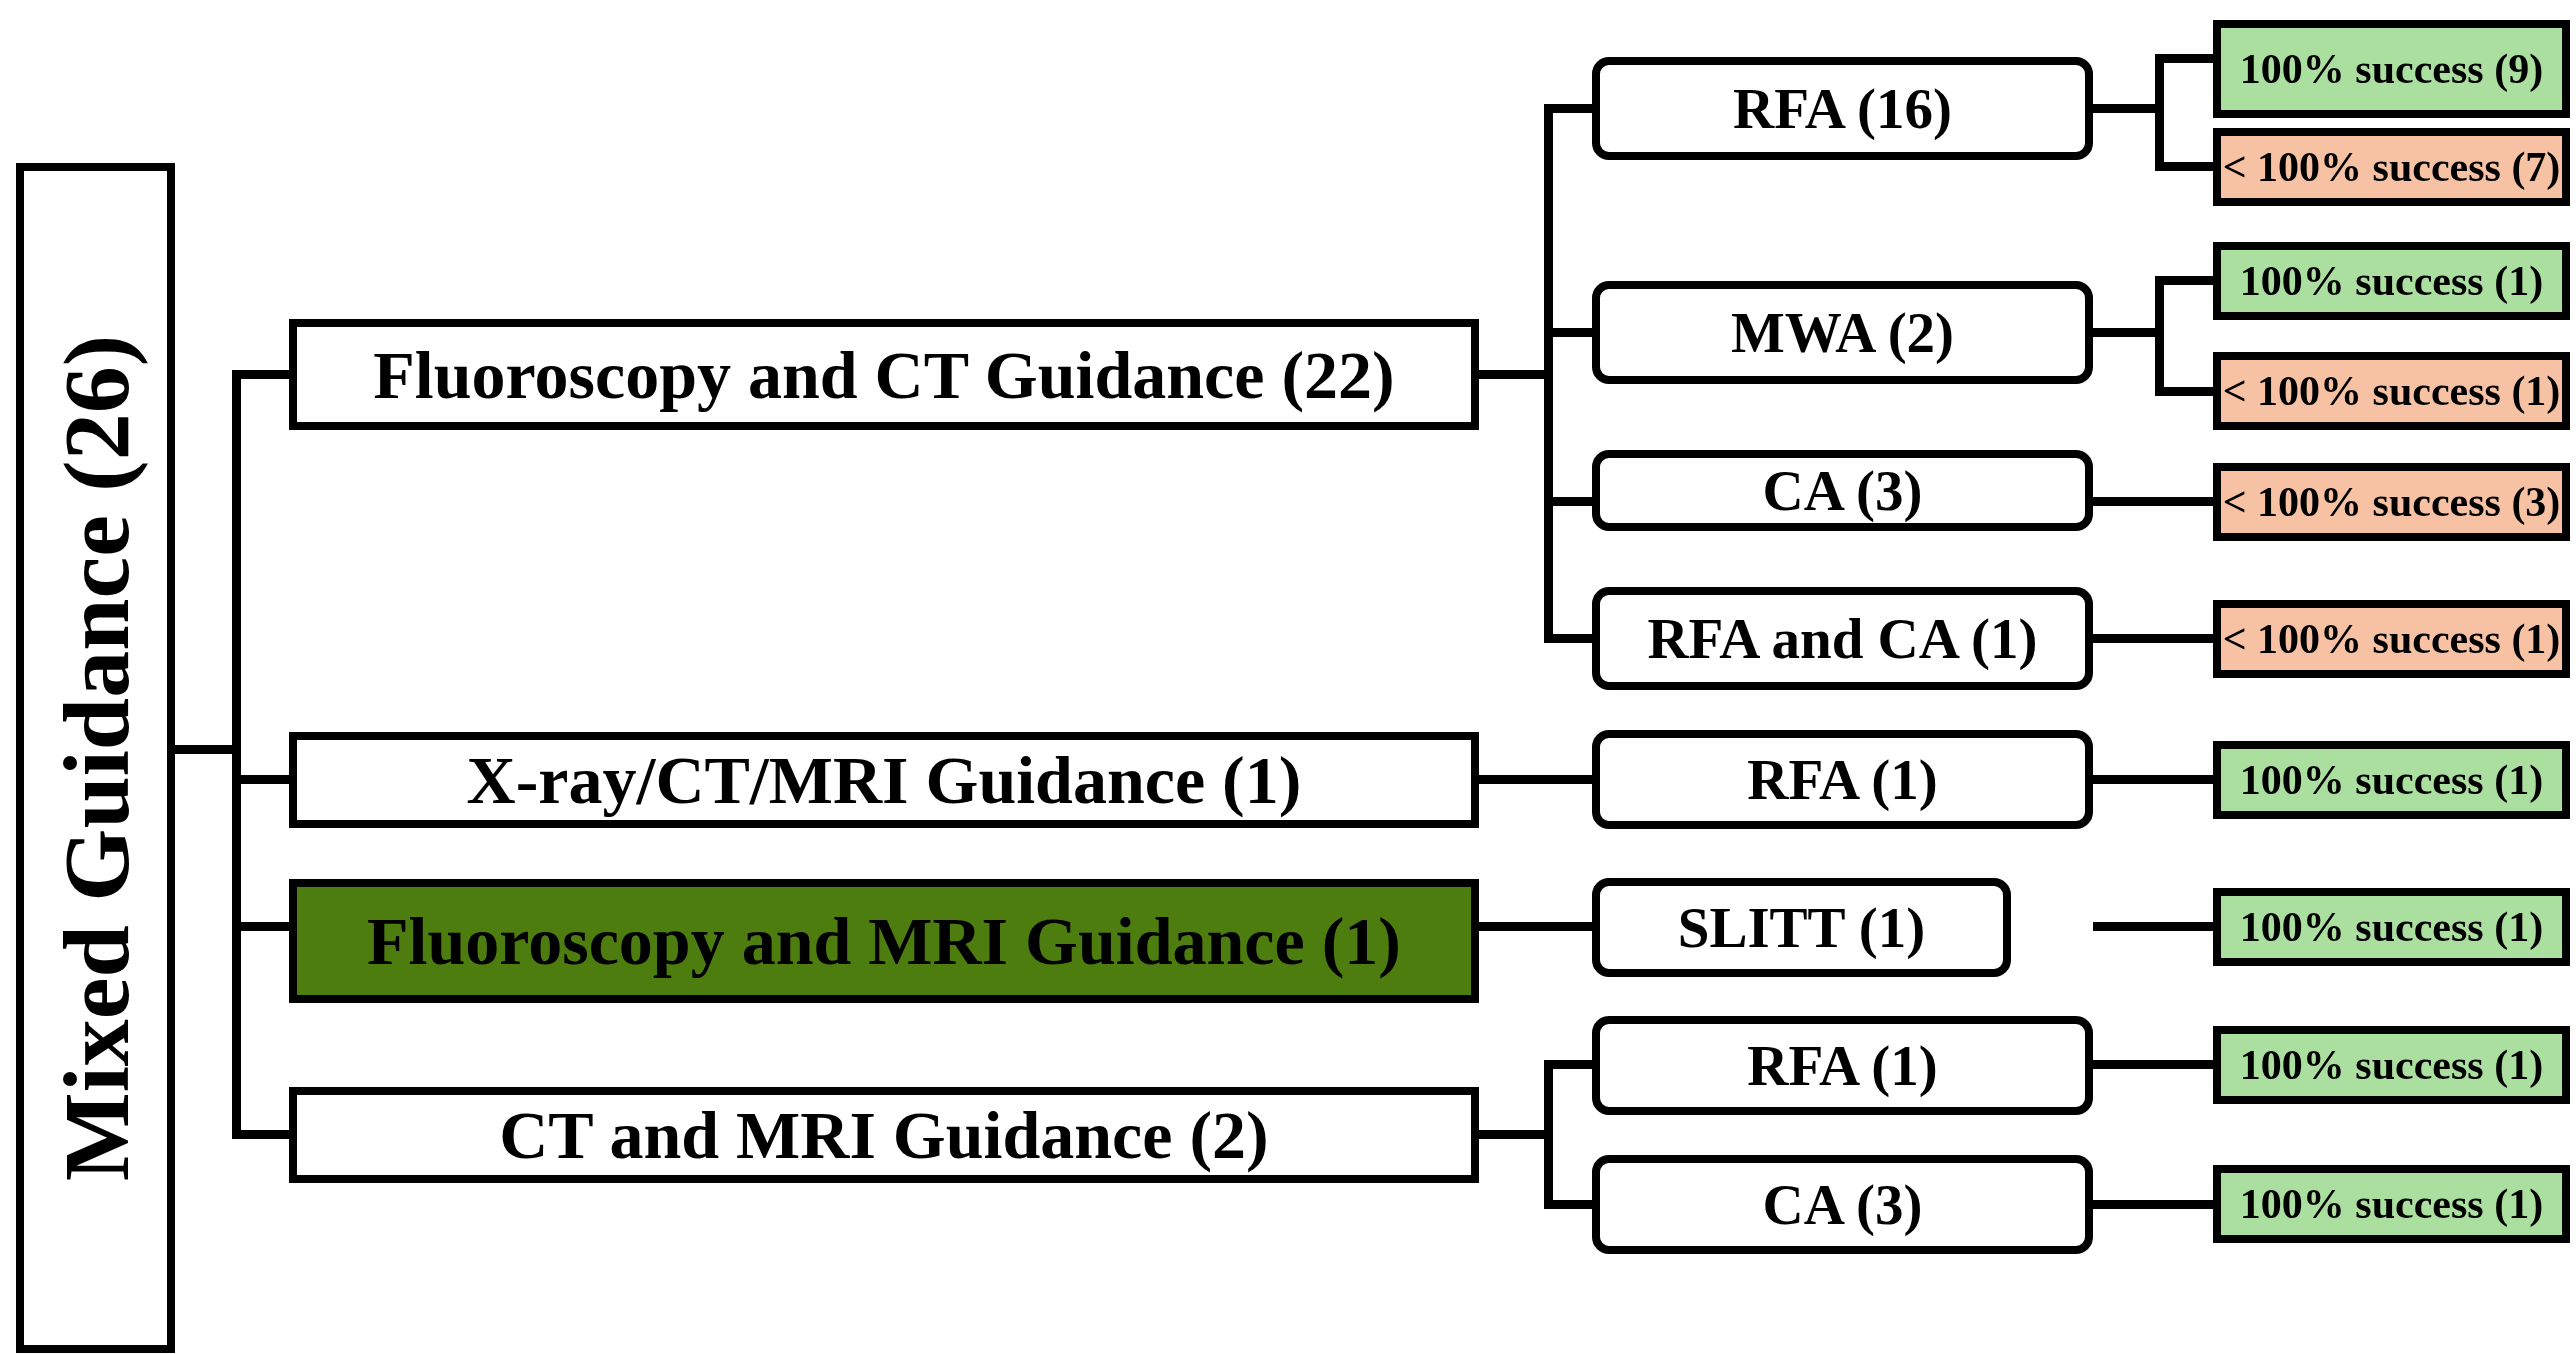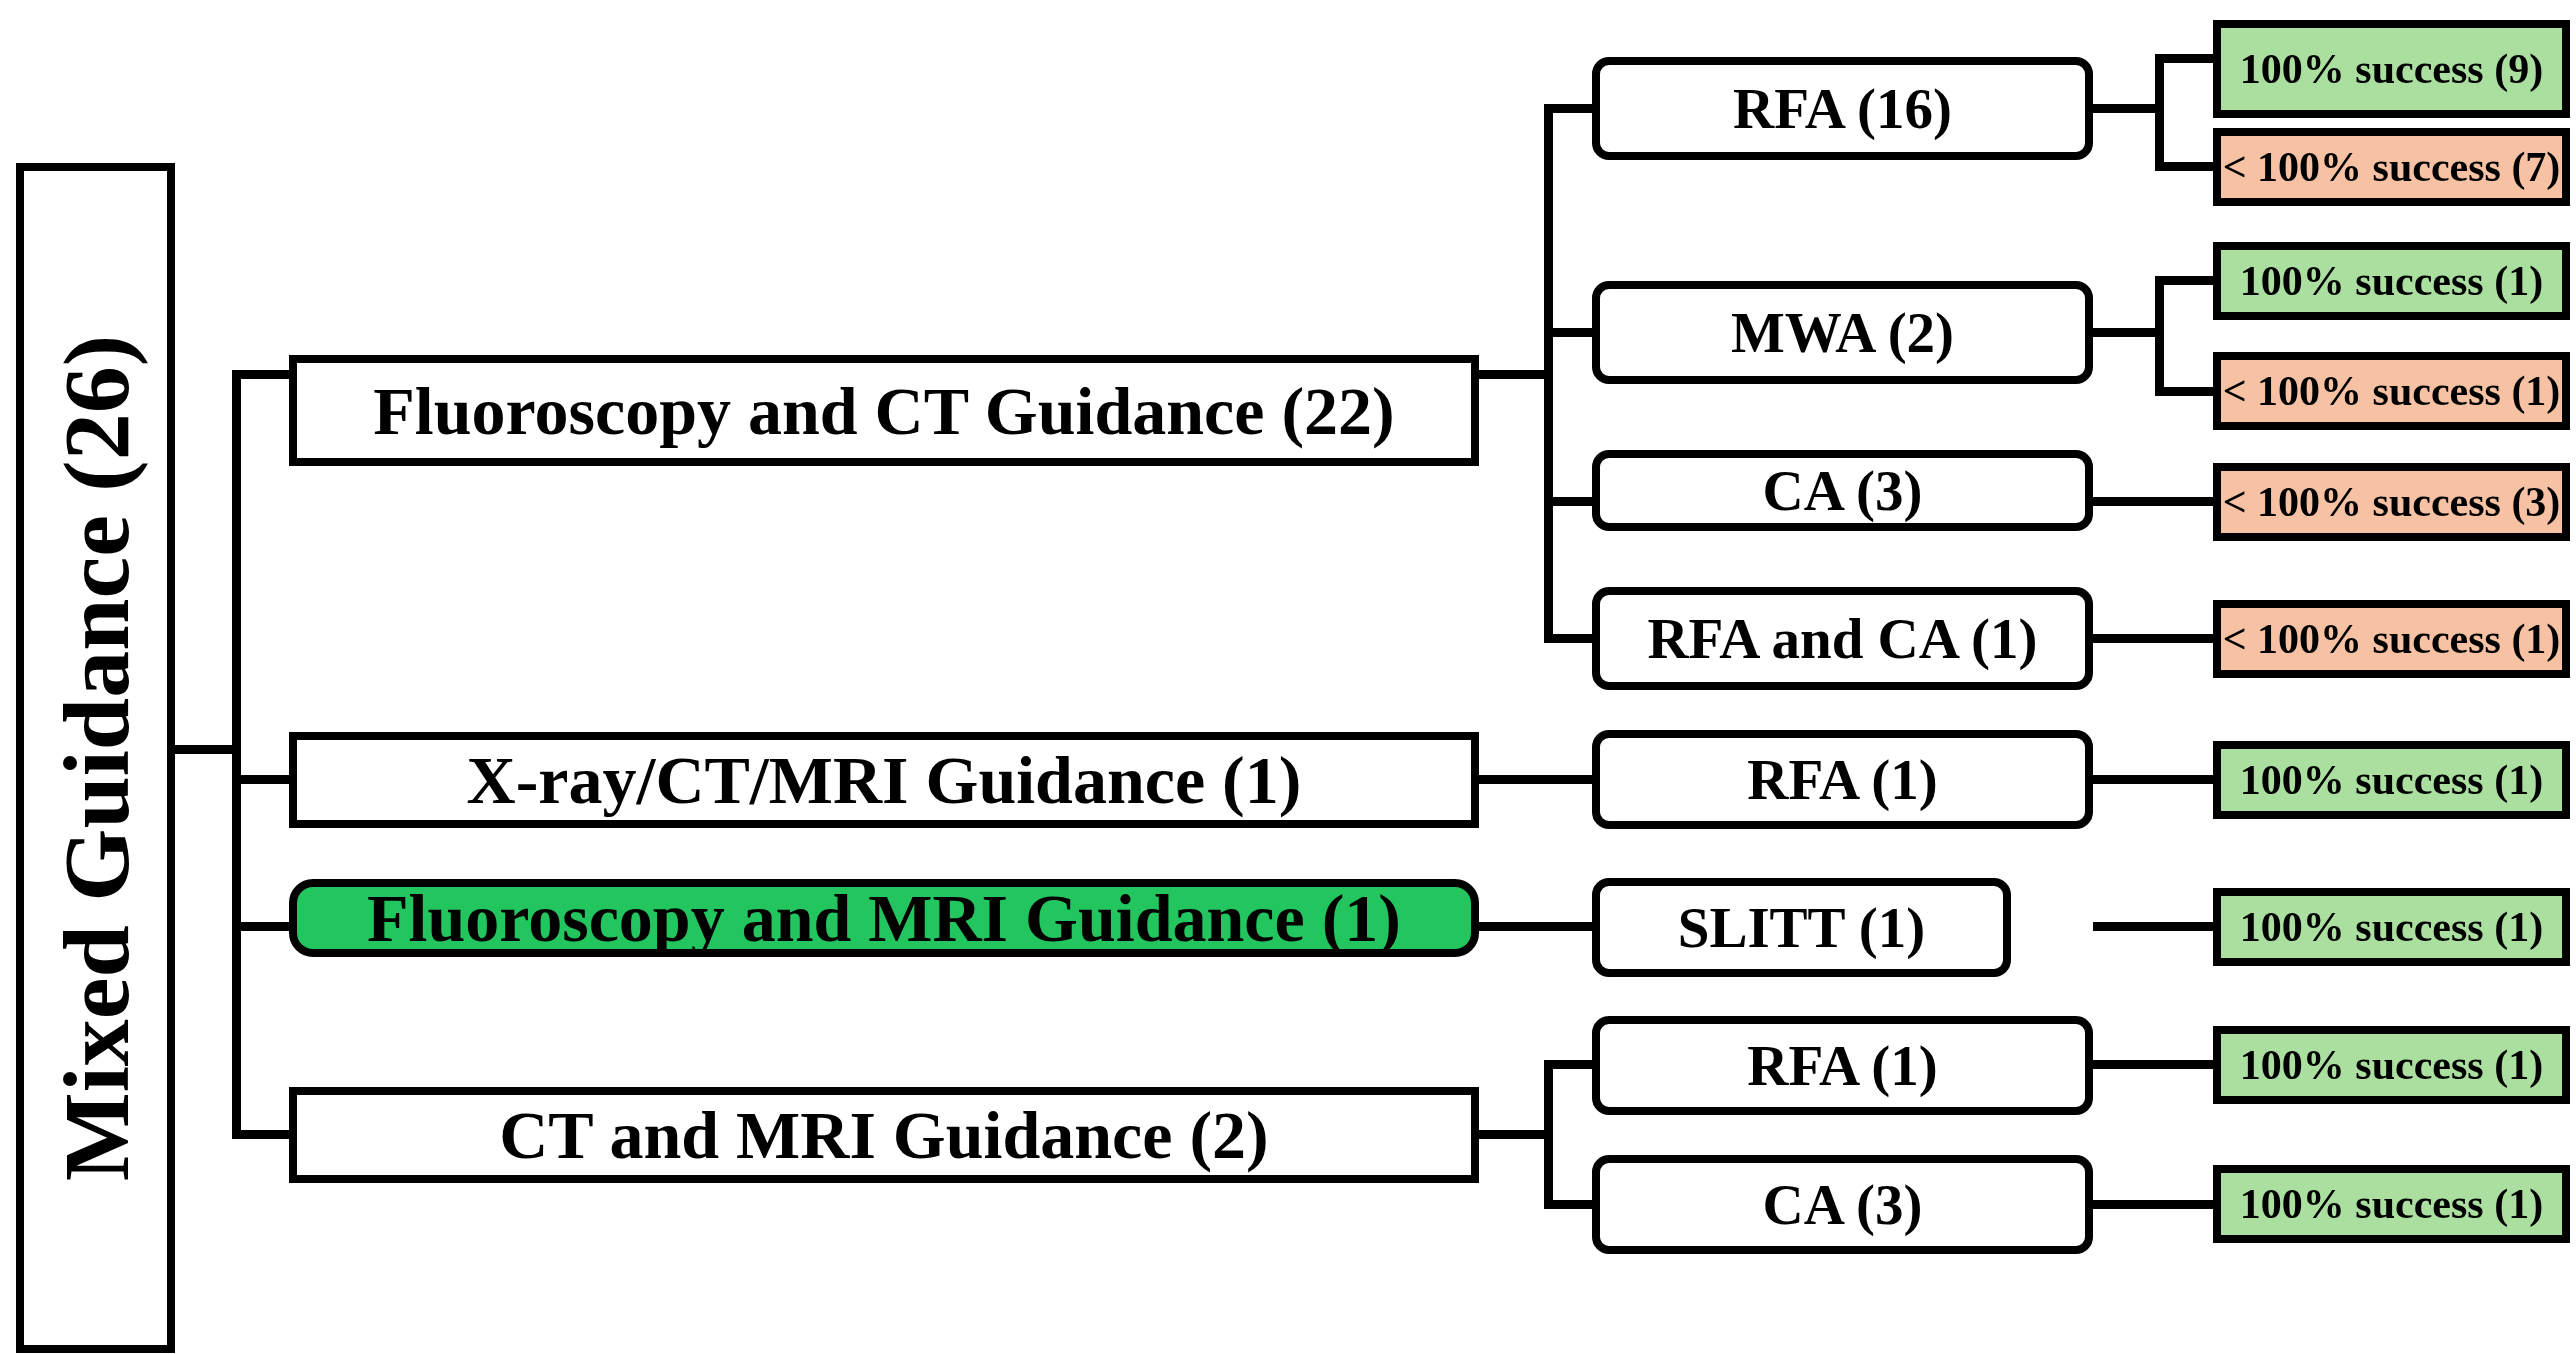--- a/index.html
+++ b/index.html
@@ -75,27 +75,27 @@
     <div class="connector" style="left: 2093px; top: 922px; width: 120px; height: 8.5px;"></div>
     <div class="connector" style="left: 1479px; top: 1130px; width: 74px; height: 8.5px;"></div>
     <div class="connector" style="left: 1544px; top: 1060px; width: 8.5px; height: 148px;"></div>
     <div class="connector" style="left: 1544px; top: 1060px; width: 48px; height: 8.5px;"></div>
     <div class="connector" style="left: 1544px; top: 1200px; width: 48px; height: 8.5px;"></div>
     <div class="connector" style="left: 2093px; top: 1060px; width: 120px; height: 8.5px;"></div>
     <div class="connector" style="left: 2093px; top: 1200px; width: 120px; height: 8.5px;"></div>
     <div class="node root" style="left: 16.3px; top: 163px; width: 159px; height: 1190px; background: rgb(255, 255, 255);">
       <span>Mixed Guidance (26)</span>
     </div>
-    <div class="node guidance" style="left: 289px; top: 319px; width: 1190px; height: 111px; background: rgb(255, 255, 255); margin-top: 36px;">
+    <div class="node guidance" style="left: 289px; top: 319px; width: 1190px; height: 111px; background: rgb(255, 255, 255);">
       <span>Fluoroscopy and CT Guidance (22)</span>
     </div>
     <div class="node guidance" style="left: 289px; top: 732px; width: 1190px; height: 96px; background: rgb(255, 255, 255);">
       <span>X-ray/CT/MRI Guidance (1)</span>
     </div>
-    <div class="node guidance" style="left: 289px; top: 879px; width: 1190px; height: 78px; background: #22c55e; border-radius: 24px;">
+    <div class="node guidance" style="left: 289px; top: 879px; width: 1190px; height: 124px; background: #4d7c0f;">
       <span>Fluoroscopy and MRI Guidance (1)</span>
     </div>
     <div class="node guidance" style="left: 289px; top: 1087px; width: 1190px; height: 96px; background: rgb(255, 255, 255);">
       <span>CT and MRI Guidance (2)</span>
     </div>
     <div class="node modality" style="left: 1592px; top: 57px; width: 501px; height: 103px; background: rgb(255, 255, 255);">
       <span>RFA (16)</span>
     </div>
     <div class="node modality" style="left: 1592px; top: 281px; width: 501px; height: 103px; background: rgb(255, 255, 255);">
       <span>MWA (2)</span>

